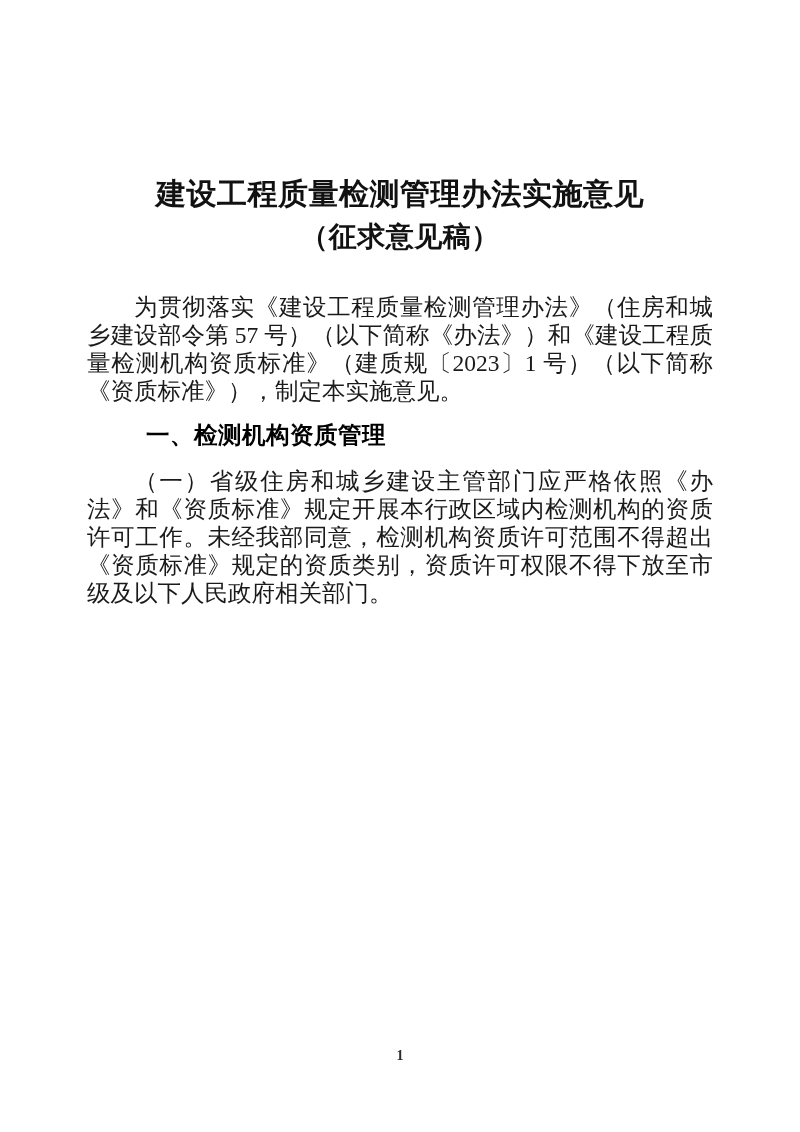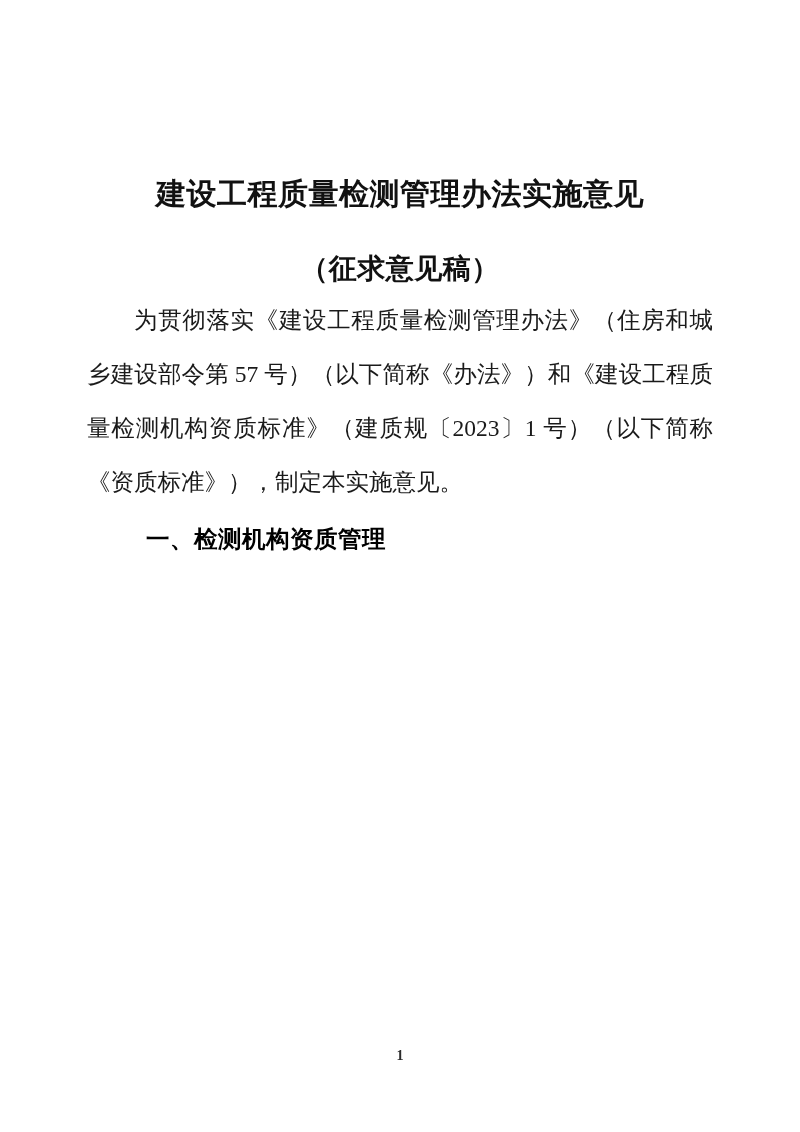--- a/index.html
+++ b/index.html
@@ -44,34 +44,33 @@
     white-space: nowrap;
   }
   .doc-subtitle {
     font-family: "Liberation Sans", "DejaVu Sans", sans-serif;
     font-weight: 700;
     font-size: 28px;
     line-height: 42px;
     letter-spacing: 0.5px;
     color: #111111;
     white-space: nowrap;
-    margin-top: 32px;
   }
 
   
   .body-area {
     position: absolute;
     left: 87px;
     top: 293px;
     width: 626px;
   }
 
   .para {
     font-size: 23.5px;
-    line-height: 54px;
+    line-height: 28px;
     text-align: justify;
     text-justify: inter-ideograph;
     text-indent: 47px;
     margin: 0;
     color: #1a1a1a;
     letter-spacing: 0px;
     word-break: break-all;
   }
 
   .section-heading {
@@ -109,20 +108,21 @@
     <div class="doc-title">建设工程质量检测管理办法实施意见</div>
     <div class="doc-subtitle">（征求意见稿）</div>
   </div>
 
   <div class="body-area">
 
     <p class="para">为贯彻落实《建设工程质量检测管理办法》（住房和城乡建设部令第 57 号）（以下简称《办法》）和《建设工程质量检测机构资质标准》（建质规〔2023〕1 号）（以下简称《资质标准》），制定本实施意见。</p>
 
     <p class="section-heading">一、检测机构资质管理</p>
 
+    <p class="para">（一）省级住房和城乡建设主管部门应严格依照《办法》和《资质标准》规定开展本行政区域内检测机构的资质许可工作。未经我部同意，检测机构资质许可范围不得超出《资质标准》规定的资质类别，资质许可权限不得下放至市级及以下人民政府相关部门。</p>
 
 
 
   </div>
 
   <div class="page-footer">
     <span class="page-number">1</span>
   </div>
 
 </div>

